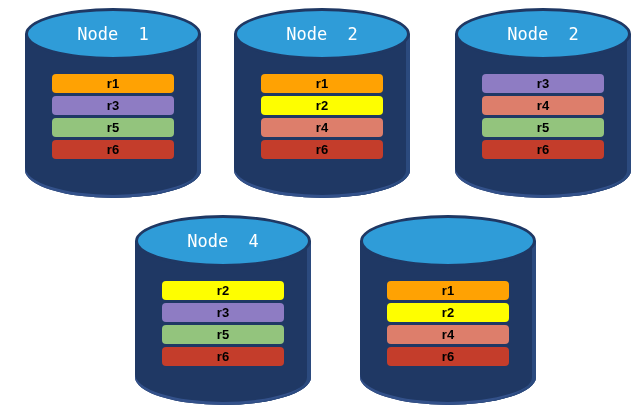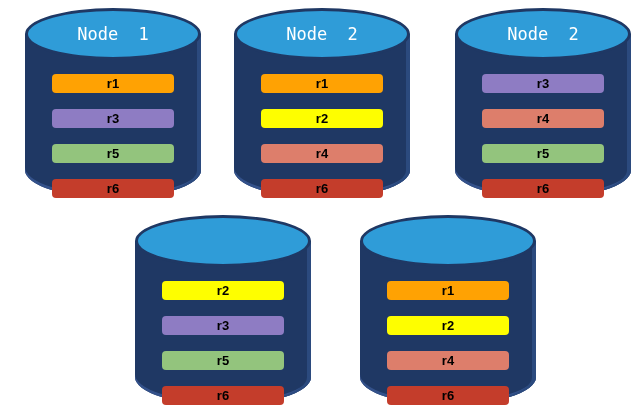--- a/index.html
+++ b/index.html
@@ -56,21 +56,21 @@
     font-size: 17px;
     white-space: pre;
   }
   .bars {
     position: absolute;
     left: 0; right: 0;
     top: 66px;
     display: flex;
     flex-direction: column;
     align-items: center;
-    gap: 16px;
+    gap: 3px;
   }
   .bar {
     width: 122px;
     height: 19px;
     border-radius: 4px;
     display: flex;
     align-items: center;
     justify-content: center;
     color: #000000;
     font-weight: bold;
@@ -115,20 +115,21 @@
         <div class="bar" style="background: rgb(142, 124, 195);">r3</div>
         <div class="bar" style="background: rgb(221, 126, 107);">r4</div>
         <div class="bar" style="background: rgb(147, 196, 125);">r5</div>
         <div class="bar" style="background: rgb(196, 61, 43);">r6</div>
       </div>
     </div>
 
     <div class="cylinder">
       <div class="cyl-body"></div>
       <div class="cyl-top"></div>
+      <div class="cyl-title">Node  4</div>
       <div class="bars">
         <div class="bar" style="background: rgb(254, 254, 0);">r2</div>
         <div class="bar" style="background: rgb(142, 124, 195);">r3</div>
         <div class="bar" style="background: rgb(147, 196, 125);">r5</div>
         <div class="bar" style="background: rgb(196, 61, 43);">r6</div>
       </div>
     </div>
 
     <div class="cylinder">
       <div class="cyl-body"></div>

